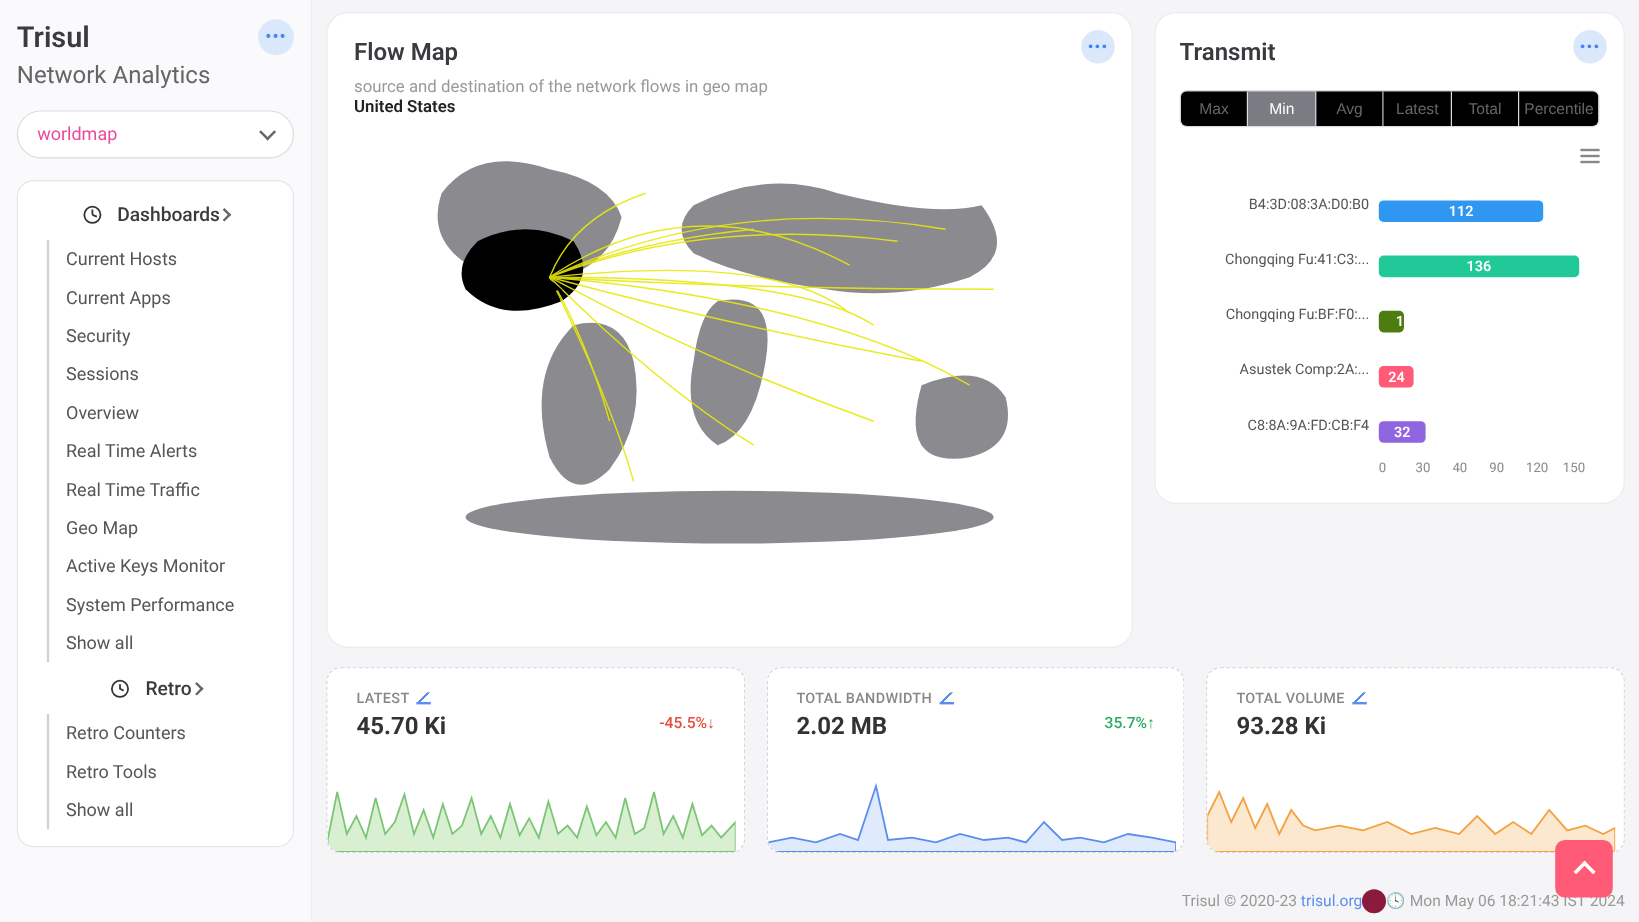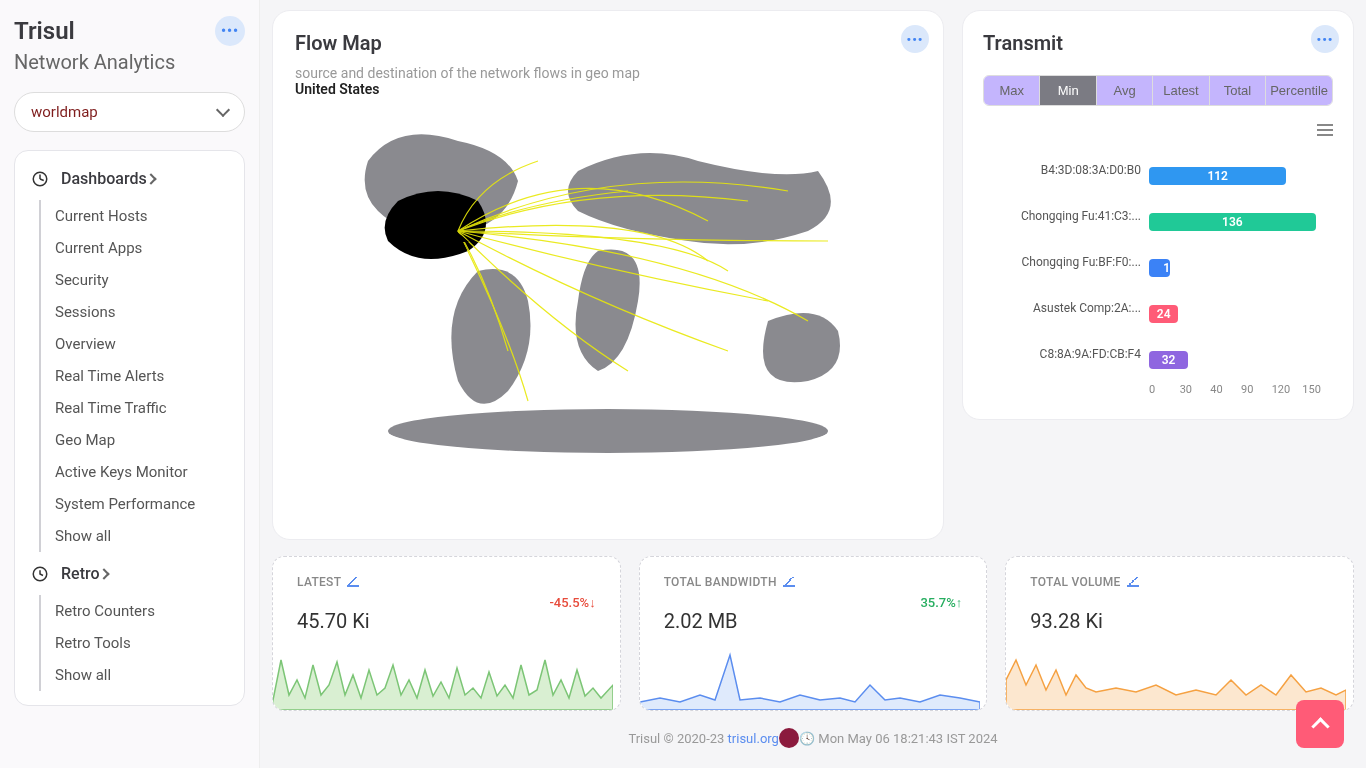--- a/index.html
+++ b/index.html
@@ -5,70 +5,70 @@
 * { box-sizing: border-box; margin: 0; padding: 0; }
 body { font-family: -apple-system, BlinkMacSystemFont, "Segoe UI", Roboto, sans-serif; background: #f5f5f7; width: 1366px; height: 768px; overflow: hidden; position: relative; }
 
 .layout { display: flex; height: 768px; }
 .sidebar { width: 260px; padding: 16px 14px; background: #faf9fb; border-right: 1px solid #eee; }
 .brand-row { display: flex; align-items: center; justify-content: space-between; margin-bottom: 4px; }
 .brand { font-size: 24px; font-weight: 600; color: #3a3a3f; }
 .brand-sub { font-size: 20px; color: #666; font-weight: 400; margin-bottom: 18px; }
 .circle-btn { width: 30px; height: 30px; border-radius: 50%; background: #dbe8fb; display: flex; align-items: center; justify-content: center; cursor: pointer; color: #4285f4; font-weight: 700; font-size: 14px; letter-spacing: 1px; }
 
-.select-box { background: #fff; border: 1px solid #ddd; border-radius: 999px; padding: 10px 16px; display: flex; align-items: center; justify-content: space-between; cursor: pointer; margin-bottom: 18px; font-size: 15px; color: #7f1d1d; }
+.select-box { background: #fff; border: 1px solid #ddd; border-radius: 999px; padding: 10px 16px; display: flex; align-items: center; justify-content: space-between; cursor: pointer; margin-bottom: 18px; font-size: 15px; color: #ec4899; }
 .chev { width: 10px; height: 10px; border-right: 2px solid #666; border-bottom: 2px solid #666; transform: rotate(45deg); margin-top: -4px; }
 
 .nav-card { background: #fff; border: 1px solid #e5e5ea; border-radius: 14px; padding: 10px 0; }
-.nav-header { display: flex; align-items: center; justify-content: flex-start; padding: 8px 16px; font-size: 16px; font-weight: 500; color: #3a3a3f; cursor: pointer; }
+.nav-header { display: flex; align-items: center; justify-content: center; padding: 8px 16px; font-size: 16px; font-weight: 500; color: #3a3a3f; cursor: pointer; }
 .nav-header .left { display: flex; align-items: center; gap: 12px; }
 .nav-icon { width: 18px; height: 18px; display: inline-flex; align-items: center; justify-content: center; }
 .nav-chev { width: 8px; height: 8px; border-right: 2px solid #666; border-bottom: 2px solid #666; transform: rotate(-45deg); }
 .nav-items { border-left: 2px solid #d0d0d5; margin: 4px 0 4px 24px; }
 .nav-item { padding: 7px 14px; font-size: 15px; color: #555; cursor: pointer; }
 
 .main { flex: 1; padding: 10px 12px 0 12px; position: relative; }
 .row1 { display: flex; gap: 18px; }
 .card { background: #fff; border: 1px solid #ececf0; border-radius: 18px; position: relative; }
 .card .more { position: absolute; top: 14px; right: 14px; width: 28px; height: 28px; border-radius: 50%; background: #dbe8fb; display: flex; align-items: center; justify-content: center; cursor: pointer; color: #4285f4; font-weight: 700; font-size: 13px; letter-spacing: 1px; }
 .flowmap { flex: 1; padding: 20px 22px; height: 530px; }
 .flowmap h2 { font-size: 20px; font-weight: 600; color: #3a3a3f; margin-bottom: 10px; }
 .flowmap .subtitle { font-size: 14px; color: #999; margin-bottom: 0; }
 .map-label { font-size: 14px; font-weight: 600; color: #222; margin-left: 0; margin-bottom: 4px; }
 .worldmap { position: relative; height: 360px; }
 .worldmap svg { position: absolute; inset: 0; width: 100%; height: 100%; }
 
 .transmit { width: 392px; padding: 20px 20px 10px 20px; height: 410px; }
 .transmit h2 { font-size: 20px; font-weight: 600; color: #3a3a3f; margin-bottom: 20px; }
 .btn-group { display: flex; border: 1px solid #ddd; border-radius: 6px; overflow: hidden; margin-bottom: 10px; }
-.btn-group button { flex: 1; border: none; background: #c4b5fd; padding: 7px 4px; font-size: 13px; color: #666; cursor: pointer; border-right: 1px solid #ddd; }
+.btn-group button { flex: 1; border: none; background: #000000; padding: 7px 4px; font-size: 13px; color: #666; cursor: pointer; border-right: 1px solid #ddd; }
 .btn-group button:last-child { border-right: none; }
 .btn-group button.active { background: #7b7b83; color: #fff; }
 .hamburger { text-align: right; margin-bottom: 12px; }
 .hamburger span { display: inline-block; width: 16px; height: 2px; background: #888; box-shadow: 0 5px 0 #888, 0 -5px 0 #888; cursor: pointer; }
 
 .barchart { position: relative; height: 260px; }
 .bar-row { display: flex; align-items: center; height: 46px; }
 .bar-label { width: 166px; text-align: right; font-size: 12px; color: #555; padding-right: 8px; white-space: nowrap; overflow: hidden; text-overflow: ellipsis; }
 .bar-track { flex: 1; position: relative; height: 30px; }
 .bar-fill { position: absolute; left: 0; top: 12px; bottom: 0; border-radius: 4px; display: flex; align-items: center; justify-content: center; color: #fff; font-size: 12px; font-weight: 600; }
 .axis { display: flex; margin-left: 166px; font-size: 11px; color: #888; padding-top: 6px; }
 .axis span { flex: 1; text-align: left; }
 
 .row2 { display: flex; gap: 18px; margin-top: 16px; }
 .stat-card { flex: 1; background: #fff; border: 1px dashed #d5d5db; border-radius: 12px; padding: 18px 0 0 0; height: 155px; position: relative; overflow: hidden; }
 .stat-card .head { display: flex; justify-content: space-between; align-items: flex-start; padding: 0 24px; }
 .stat-title { font-size: 12px; color: #888; font-weight: 500; letter-spacing: 0.3px; display: flex; align-items: center; gap: 6px; }
-.stat-value { font-size: 20px; font-weight: 400; color: #333; margin-top: 20px; }
+.stat-value { font-size: 20px; font-weight: 700; color: #333; margin-top: 4px; }
 .stat-change { font-size: 13px; font-weight: 500; margin-top: 20px; }
 .stat-change.down { color: #e74c3c; }
 .stat-change.up { color: #27ae60; }
 .spark { position: absolute; bottom: 0; left: 0; right: 0; height: 70px; }
 
-.footer { position: absolute; bottom: 16px; left: 12px; right: 12px; display: flex; justify-content: center; align-items: center; font-size: 13px; color: #999; padding: 4px 0; }
+.footer { position: absolute; bottom: 3px; left: 12px; right: 12px; display: flex; justify-content: flex-end; align-items: center; font-size: 13px; color: #999; padding: 4px 0; }
 .footer a { color: #5b8def; text-decoration: none; }
 .footer .logo-circ { width: 20px; height: 20px; border-radius: 50%; background: #8b1a3d; display: inline-block; position: relative; }
 
 .scroll-top { position: absolute; right: 22px; bottom: 20px; width: 48px; height: 48px; border-radius: 8px; background: #ff5b77; display: flex; align-items: center; justify-content: center; cursor: pointer; }
 .scroll-top::before { content: ""; width: 10px; height: 10px; border-left: 3px solid #fff; border-top: 3px solid #fff; transform: rotate(45deg); margin-top: 4px; }
 
 .chart-icon { display: inline-block; width: 12px; height: 10px; position: relative; }
 .chart-icon::before { content: ""; position: absolute; left: 0; bottom: 0; width: 12px; height: 2px; background: #5b8def; }
 .chart-icon::after { content: ""; position: absolute; left: 0; bottom: 2px; width: 12px; height: 8px; background: linear-gradient(135deg, transparent 45%, #5b8def 45%, #5b8def 55%, transparent 55%); }
 </style>
@@ -201,21 +201,21 @@
               </div>
               <div class="bar-row">
                 <div class="bar-label">Chongqing Fu:41:C3:...</div>
                 <div class="bar-track">
                   <div class="bar-fill" style="width: 90.6667%; background: rgb(32, 201, 151);">136</div>
                 </div>
               </div>
               <div class="bar-row">
                 <div class="bar-label">Chongqing Fu:BF:F0:...</div>
                 <div class="bar-track">
-                  <div class="bar-fill" style="width: 10.6667%; background: #3b82f6; padding-left: 21px;">16</div>
+                  <div class="bar-fill" style="width: 10.6667%; background: #4d7c0f; padding-left: 21px;">16</div>
                 </div>
               </div>
               <div class="bar-row">
                 <div class="bar-label">Asustek Comp:2A:...</div>
                 <div class="bar-track">
                   <div class="bar-fill" style="width: 16%; background: rgb(255, 91, 119);">24</div>
                 </div>
               </div>
               <div class="bar-row">
                 <div class="bar-label">C8:8A:9A:FD:CB:F4</div>

